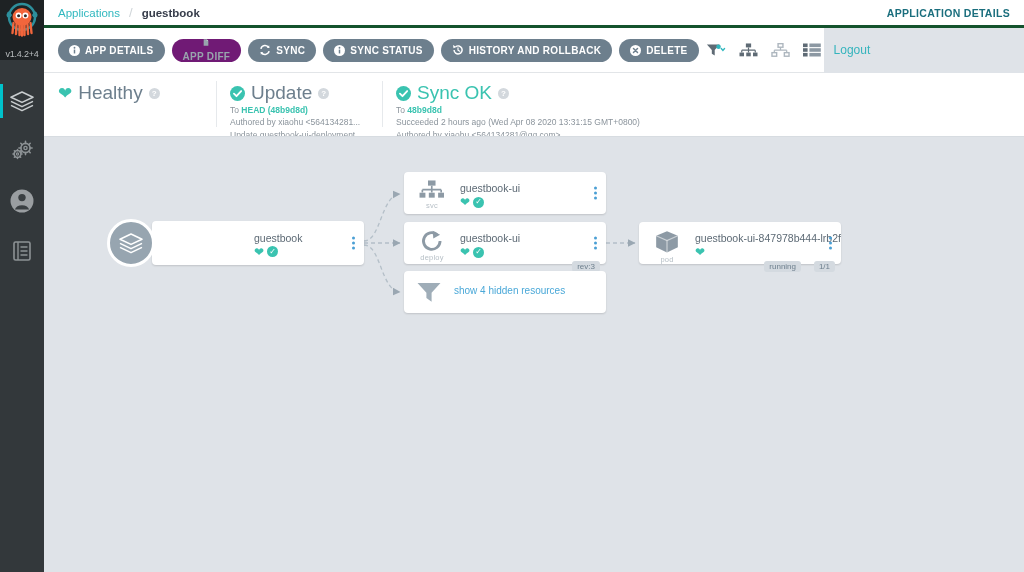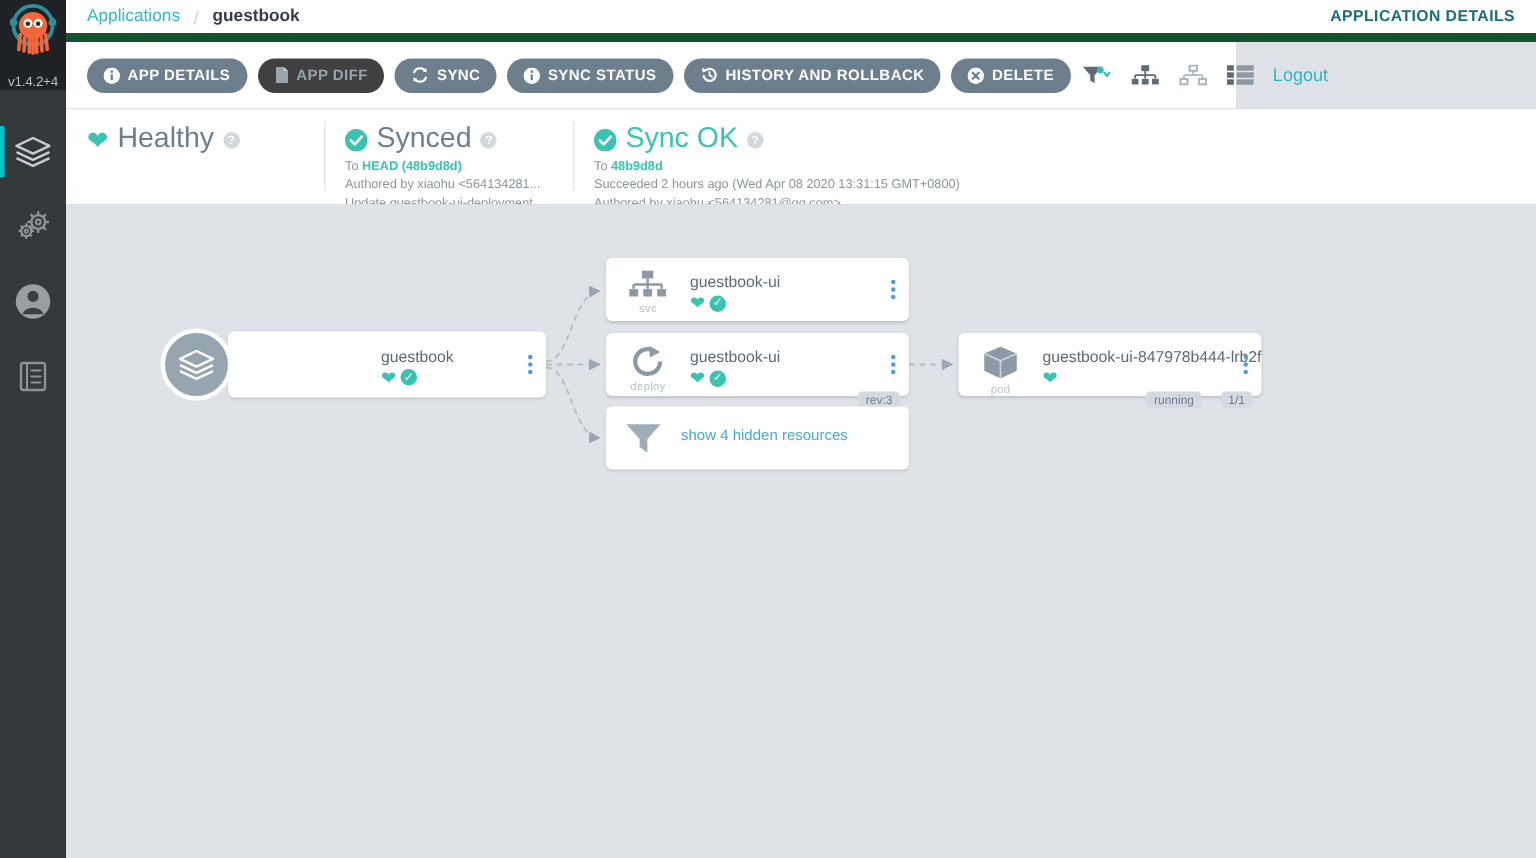--- a/index.html
+++ b/index.html
@@ -33,21 +33,21 @@
     cursor: pointer;
   }
   .side-item.active::before {
     content: ""; position: absolute; left: 0; top: 8px;
     width: 3px; height: 34px; background: #00c2cb;
   }
 
   
   .topbar {
     position: absolute; left: 44px; top: 0; width: 980px; height: 28px;
-    background: #ffffff; border-bottom: 6px solid #14532d;
+    background: #ffffff; border-bottom: 3px solid #14532d;
     display: flex; align-items: center; padding: 0 14px;
   }
   .crumb-link { color: #31b8bf; font-size: 11.5px; cursor: pointer; }
   .crumb-sep { color: #cfd4d8; font-size: 13px; margin: 0 9px; }
   .crumb-cur { color: #363c4a; font-size: 11.5px; font-weight: bold; }
   .page-kind {
     margin-left: auto; color: #1a6e7d; font-size: 10.5px;
     font-weight: bold; letter-spacing: 0.3px;
   }
 
@@ -58,21 +58,21 @@
     display: flex; align-items: center; padding: 0 14px;
   }
   .btn {
     display: inline-flex; align-items: center; gap: 5px;
     height: 23px; padding: 0 11px; border-radius: 12px;
     background: #6d7f8d; color: #ffffff;
     font-size: 10px; font-weight: bold; letter-spacing: 0.3px;
     margin-right: 7px; cursor: pointer; white-space: nowrap;
     border: none;
   }
-  .btn.disabled { background: #404040; color: #98a4ad; cursor: default; }
+  .btn.disabled { background: #701a75; color: #98a4ad; cursor: default; flex-direction: column; }
   .caret { font-size: 7px; margin-left: 2px; }
 
   .tb-right { margin-left: auto; display: flex; align-items: center; gap: 13px; }
   .tb-ic { cursor: pointer; display: flex; align-items: center; }
   .logout { color: #35b4bd; font-size: 12px; cursor: pointer; }
 
   
   .statusbar {
     position: absolute; left: 44px; top: 73px; width: 980px; height: 64px;
     background: #ffffff; border-bottom: 1px solid #d7dce1;
@@ -329,21 +329,21 @@
         <span class="qmark">?</span>
       </div>
     </div>
 
     <div class="scell c2">
       <div class="shead">
         <svg width="15" height="15" viewBox="0 0 16 16">
           <circle cx="8" cy="8" r="8" fill="#3ac3b0"></circle>
           <path d="M4.2 8.2 L6.9 10.9 L11.9 5.4" fill="none" stroke="#ffffff" stroke-width="1.9" stroke-linecap="round" stroke-linejoin="round"></path>
         </svg>
-        <span class="big">Synced</span>
+        <span class="big">Update</span>
         <span class="qmark">?</span>
       </div>
       <div class="sline">
         <span>To </span><b>HEAD (48b9d8d)</b>
       </div>
       <div class="sline">Authored by xiaohu &lt;564134281...</div>
       <div class="sline">Update guestbook-ui-deployment...</div>
     </div>
 
     <div class="scell c3">

